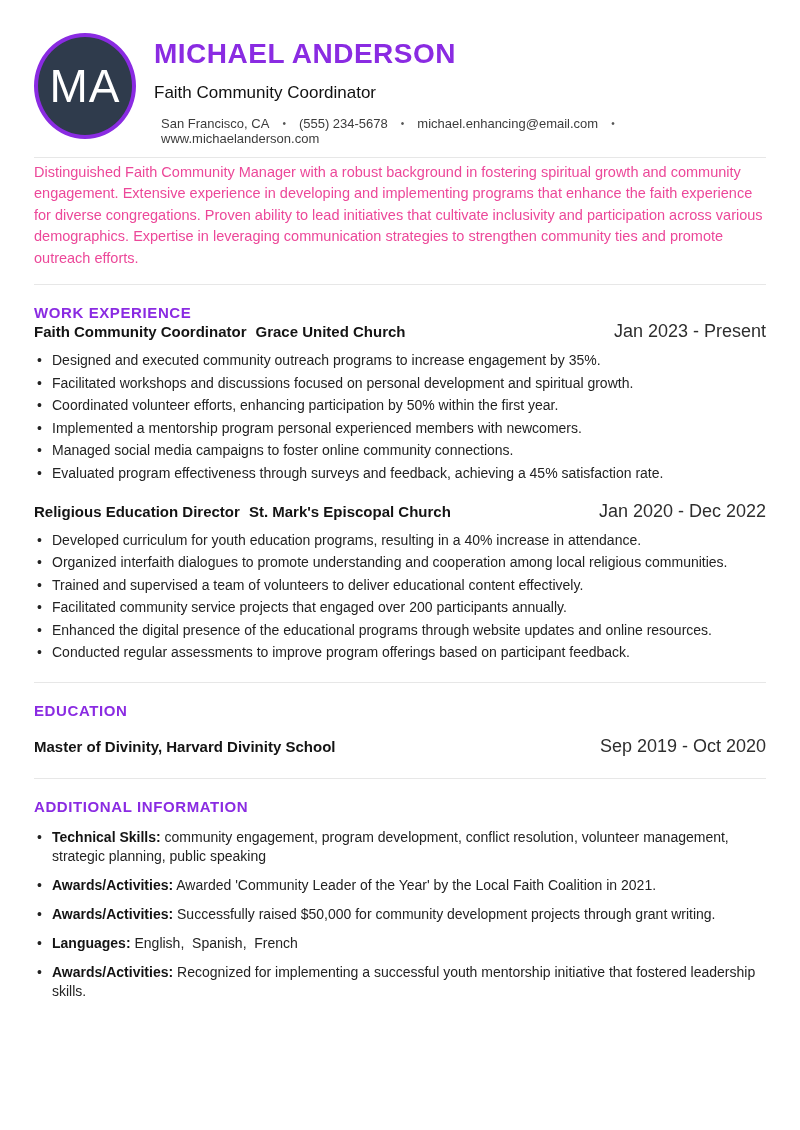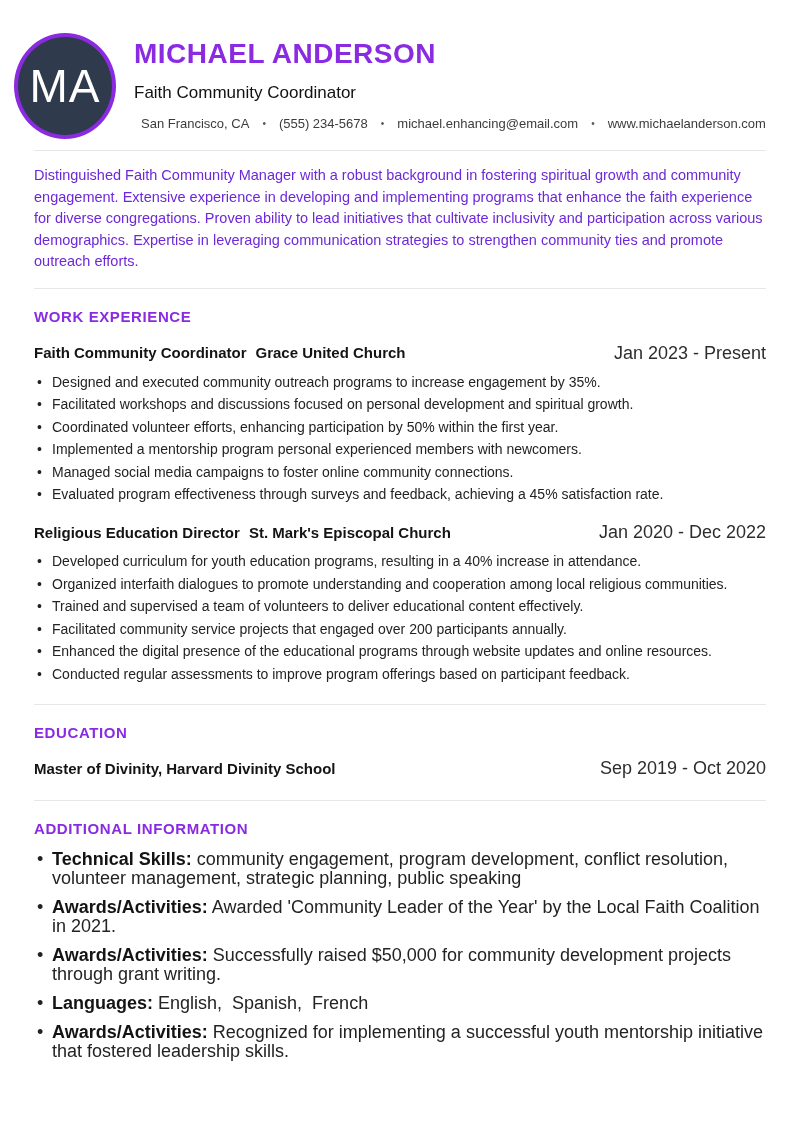--- a/index.html
+++ b/index.html
@@ -11,21 +11,21 @@
     height: 1130px;
     background: #ffffff;
     overflow: hidden;
   }
   .content { padding: 0 34px; }
 
   
   .header {
     display: flex;
     align-items: flex-start;
-    padding: 33px 34px 0 14px;
+    padding: 33px 34px 0 34px;
   }
   .avatar {
     flex: 0 0 auto;
     width: 102px;
     height: 106px;
     border-radius: 50%;
     background: #2f3b4c;
     border: 4px solid #8a2be2;
     display: flex;
     align-items: center;
@@ -75,34 +75,34 @@
   .divider.d4 { margin-top: 21px; }
 
   .section-heading {
     color: #8a2be2;
     font-size: 15px;
     font-weight: 700;
     letter-spacing: 0.6px;
   }
   .summary-heading { padding-top: 20px; }
   .summary-body {
-    margin-top: 14px;
+    margin-top: 4px;
     font-size: 14.5px;
     line-height: 21.5px;
-    color: #6d28d9;
+    color: #ec4899;
   }
 
   .work-heading { padding-top: 19px; }
 
   .entry-row {
     display: flex;
     justify-content: space-between;
     align-items: baseline;
   }
-  .entry-row.job1 { margin-top: 18px; align-items: center; }
+  .entry-row.job1 { margin-top: 0; align-items: center; }
   .entry-row.job2 { margin-top: 19px; }
   .entry-title { font-size: 15px; font-weight: 700; color: #141414; }
   .entry-company { font-size: 15px; font-weight: 700; color: #141414; margin-left: 9px; }
   .entry-dates {
     font-size: 18px;
     color: #2e2e2e;
     white-space: nowrap;
   }
 
   ul.bullets { list-style: none; margin-top: 10px; }
@@ -123,21 +123,21 @@
   }
 
   .edu-heading { padding-top: 19px; }
   .entry-row.edu { margin-top: 17px; }
 
   .addl-heading { padding-top: 19px; }
   ul.addl { list-style: none; margin-top: 13px; }
   ul.addl li {
     position: relative;
     padding-left: 18px;
-    font-size: 18px;
+    font-size: 14px;
     line-height: 19px;
     color: #232323;
     margin-bottom: 10px;
   }
   ul.addl li::before {
     content: "•";
     position: absolute;
     left: 3px;
     top: 0;
     color: #222;

